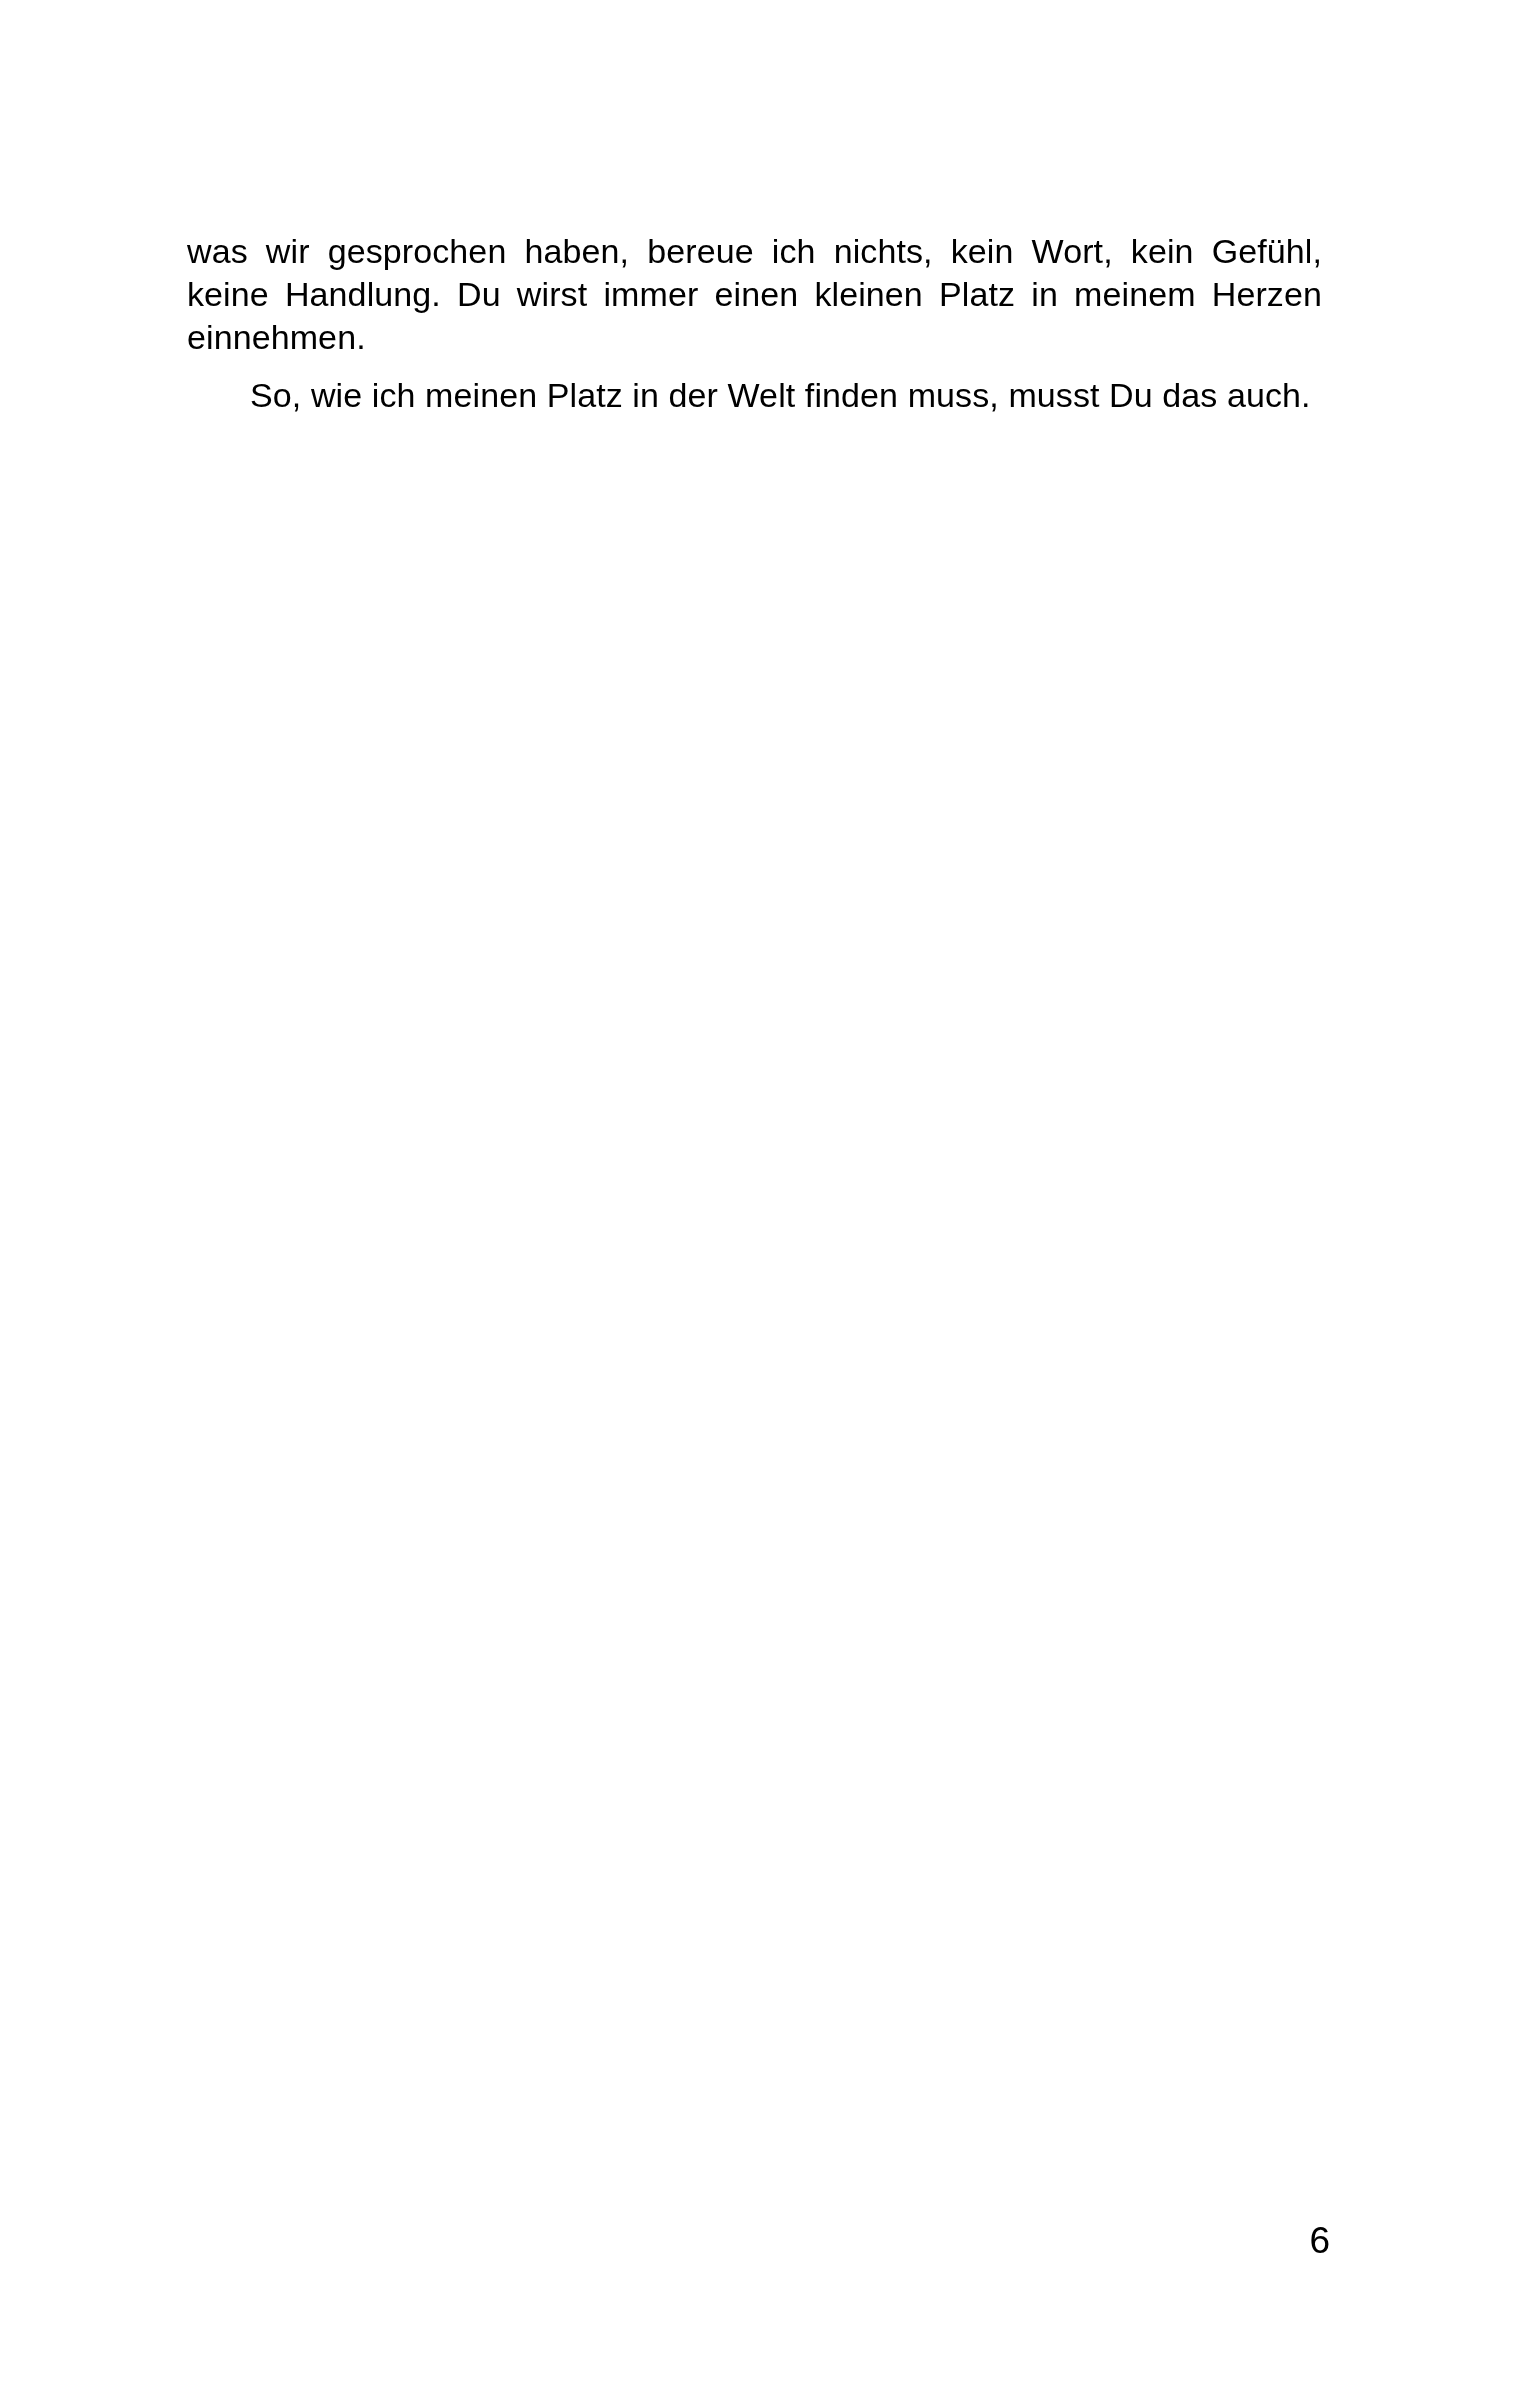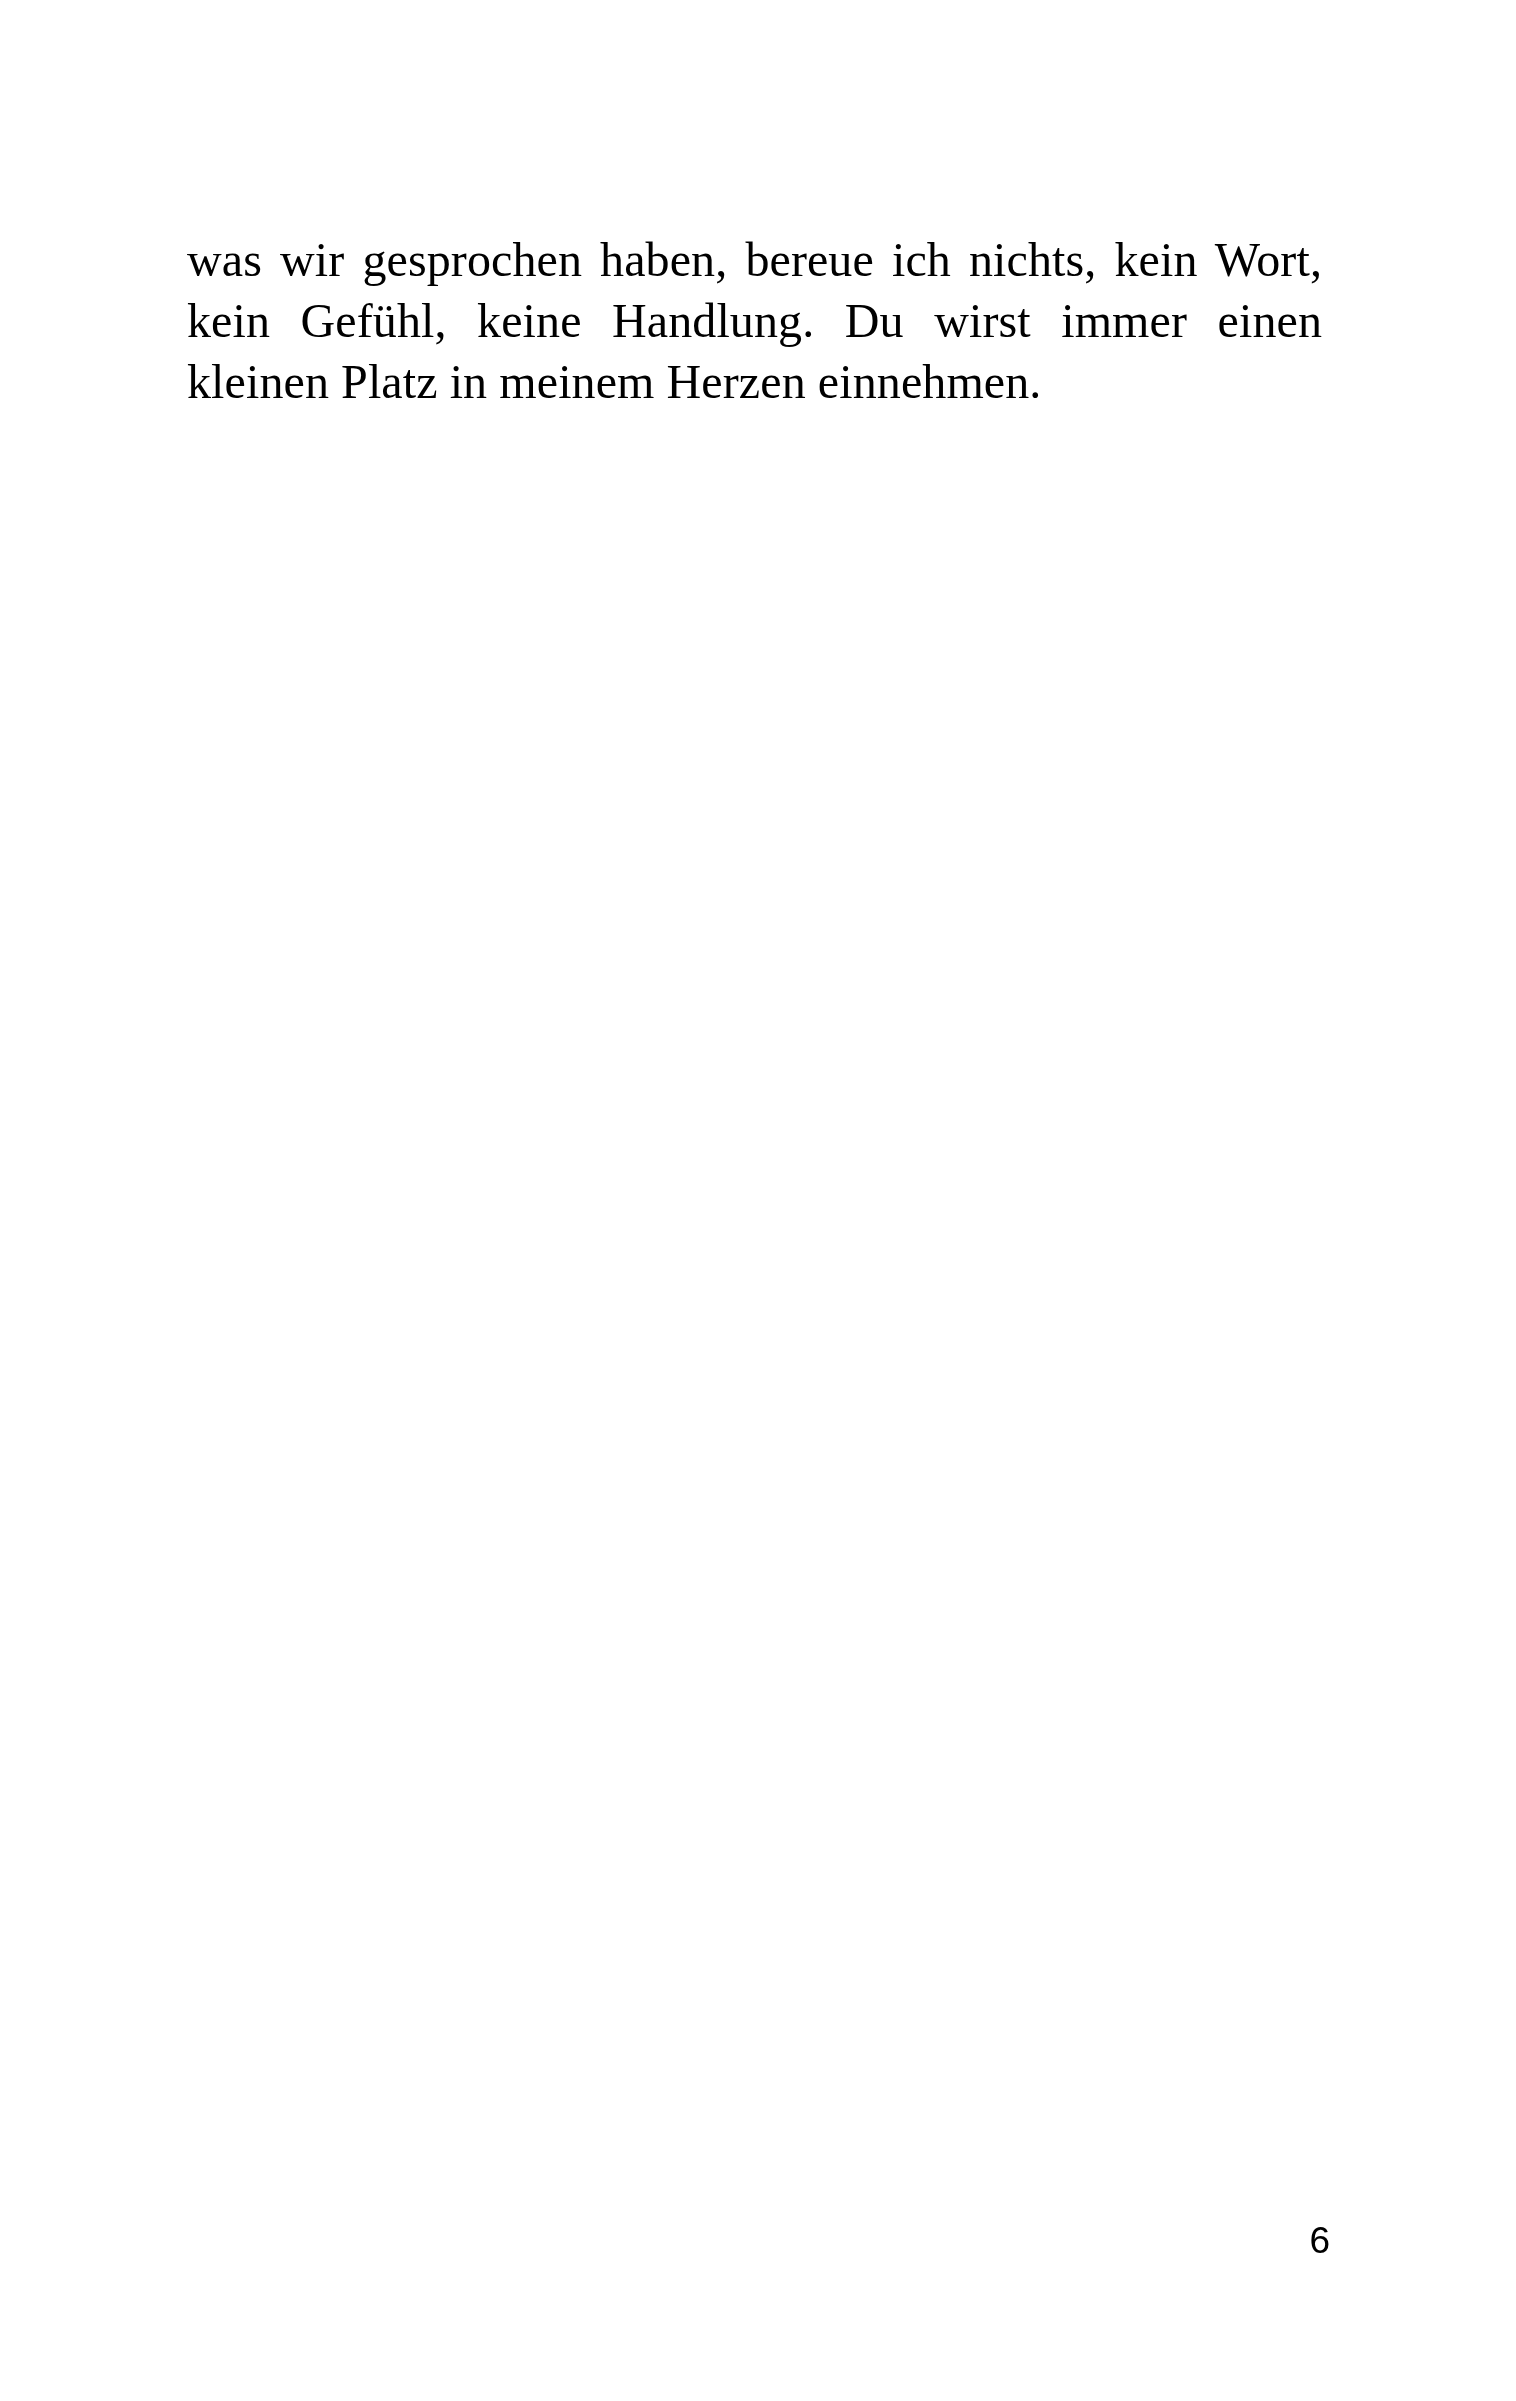--- a/index.html
+++ b/index.html
@@ -25,27 +25,26 @@
     overflow: hidden;
   }
   .text-block {
     position: absolute;
     left: 187px;
     top: 230px;
     width: 1142px;
   }
   .para {
     margin: 0 7px 0 0;
-    font-size: 48px;
+    font-size: 34px;
     line-height: 1.27;
     text-align: justify;
     text-justify: inter-word;
     letter-spacing: 0.1px;
     word-spacing: 0px;
-    font-family: Liberation Serif, serif;
   }
   .para + .para {
     margin-top: 14px;
   }
   .indent {
     text-indent: 63px;
   }
   .italic {
     font-style: italic;
   }
@@ -58,18 +57,19 @@
     text-align: right;
   }
 </style>
 </head>
 <body>
 
 <div class="page">
 
   <div class="text-block">
     <p class="para">was wir gesprochen haben, bereue ich nichts, kein Wort, kein Gefühl, keine Handlung. Du wirst immer einen kleinen Platz in meinem Herzen einnehmen.</p>
+    <p class="para indent">So, wie ich meinen Platz in der Welt finden muss, musst Du das auch.</p>
   </div>
 
   <div class="page-number">6</div>
 
 </div>
 
 
 </body></html>

